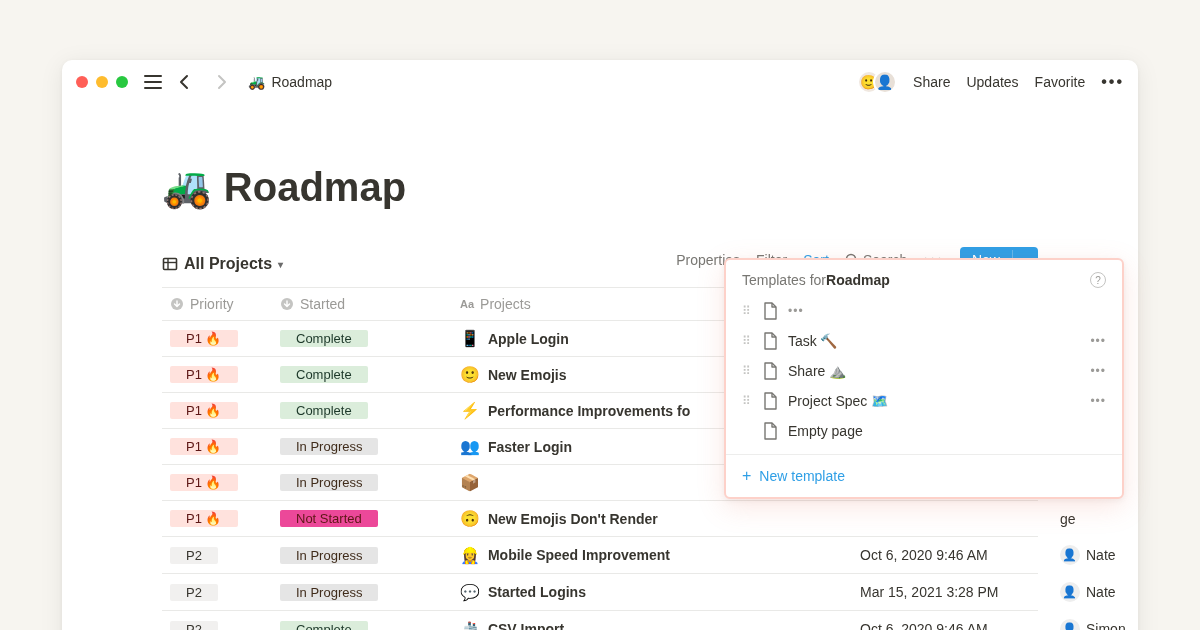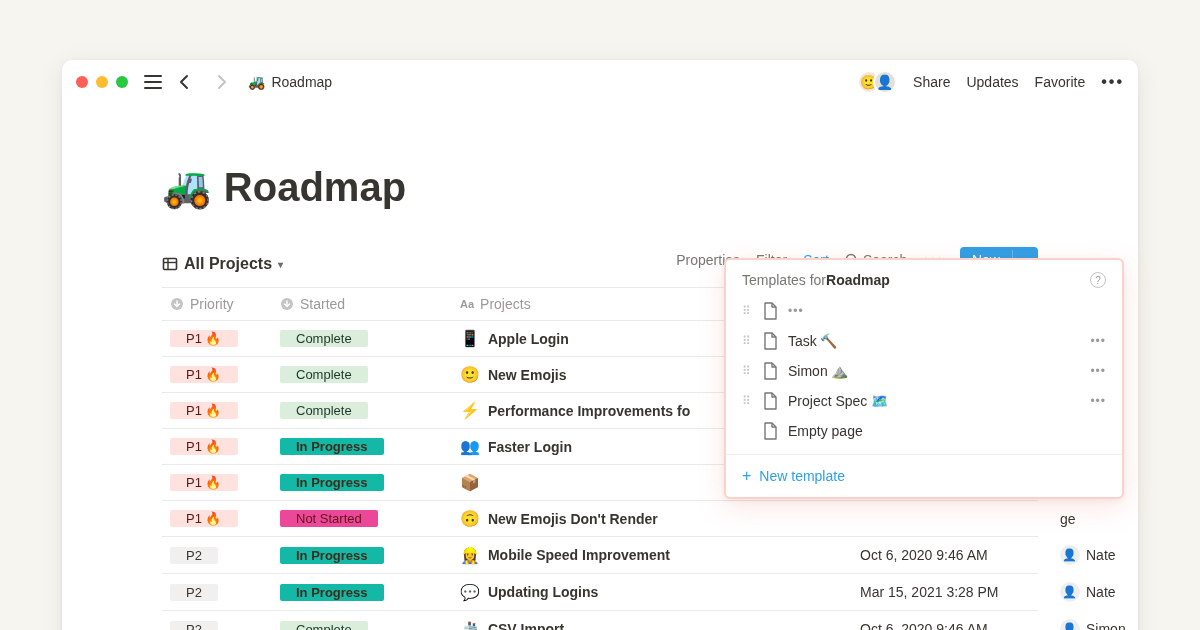--- a/index.html
+++ b/index.html
@@ -65,21 +65,21 @@
     .new-btn .caret { padding: 5px 10px; border-left: 1px solid rgba(255,255,255,0.25); font-size: 10px;}
     
     .table { margin-top: 14px; border-top: 1px solid #e9e9e7; font-size: 14px; }
     .thead, .trow { display: grid; grid-template-columns: 110px 180px 400px 200px 140px; border-bottom: 1px solid #e9e9e7; }
     .th { padding: 8px 8px; color: #9b9a97; font-size: 14px; display: flex; align-items: center; gap: 6px;}
     .td { padding: 8px 8px; display: flex; align-items: center; gap: 8px; color: #37352f;}
     .tag { display: inline-flex; align-items: center; gap: 4px; padding: 1px 16px; border-radius: 2px; font-size: 13px;}
     .tag.p1 { background: #ffe2dd; color: #5d1715;}
     .tag.p2 { background: #f1f0ef; color: #37352f;}
     .tag.complete { background: #dbeddb; color: #1c3829;}
-    .tag.inprogress { background: #14b8a6; color: #402c1b; font-weight: bold;}
+    .tag.inprogress { background: #e5e5e5; color: #402c1b;}
     .tag.notstarted { background: #ec4899; color: #5d1715;}
     .proj-cell { font-weight: 600; color: #37352f;}
     .proj-emoji { font-size: 16px; }
     .date-cell { color: #37352f; font-size: 14px;}
     .owner-cell { display: flex; align-items: center; gap: 6px; font-size: 14px;}
     .mini-av { width: 20px; height: 20px; border-radius: 50%; background: #eee; display: flex; align-items: center; justify-content: center; font-size: 12px;}
     
     .popover {
       position: absolute;
       top: 258px;
@@ -319,21 +319,21 @@
           </div>
           <div class="trow">
             <div class="td">
               <span class="tag p2">P2</span>
             </div>
             <div class="td">
               <span class="tag inprogress">In Progress</span>
             </div>
             <div class="td proj-cell">
               <span class="proj-emoji">💬</span>
-              <span>Updating Logins</span>
+              <span>Started Logins</span>
             </div>
             <div class="td date-cell">Mar 15, 2021 3:28 PM</div>
             <div class="td owner-cell">
               <span class="mini-av">👤</span>
               <span>Nate</span>
             </div>
           </div>
           <div class="trow">
             <div class="td">
               <span class="tag p2">P2</span>
@@ -385,21 +385,21 @@
         <span class="more">•••</span>
       </div>
       <div class="pop-item">
         <span class="drag">⠿</span>
         <span>
           <svg class="page-icon" width="16" height="18" viewBox="0 0 16 18">
             <path d="M3 1 L10 1 L14 5 L14 17 L3 17 Z" stroke="#787773" stroke-width="1.4" fill="none" stroke-linejoin="round"></path>
             <path d="M10 1 L10 5 L14 5" stroke="#787773" stroke-width="1.4" fill="none" stroke-linejoin="round"></path>
           </svg>
         </span>
-        <span class="label">Simon ⛰️</span>
+        <span class="label">Share ⛰️</span>
         <span class="more">•••</span>
       </div>
       <div class="pop-item">
         <span class="drag">⠿</span>
         <span>
           <svg class="page-icon" width="16" height="18" viewBox="0 0 16 18">
             <path d="M3 1 L10 1 L14 5 L14 17 L3 17 Z" stroke="#787773" stroke-width="1.4" fill="none" stroke-linejoin="round"></path>
             <path d="M10 1 L10 5 L14 5" stroke="#787773" stroke-width="1.4" fill="none" stroke-linejoin="round"></path>
           </svg>
         </span>

